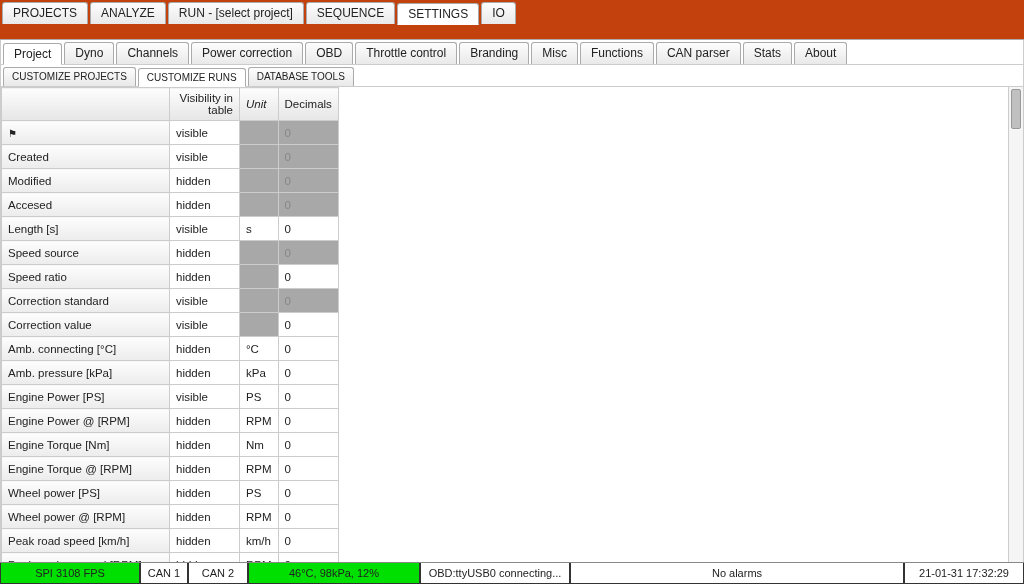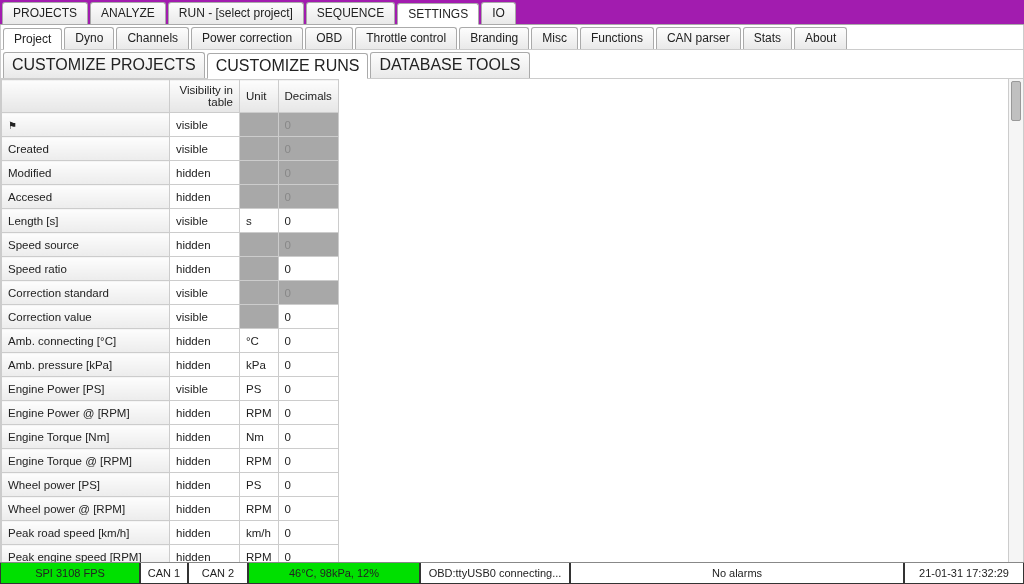--- a/index.html
+++ b/index.html
@@ -1,21 +1,21 @@
 <!DOCTYPE html>
 <html><head>
 <meta charset="utf-8">
 <style>
   * { box-sizing: border-box; }
   html, body { margin:0; padding:0; font-family: Arial, Helvetica, sans-serif; font-size:12px; color:#222; background:#f0f0f0; width:1024px; height:584px; overflow:hidden; }
-  .tab-strip { display:flex; border-bottom:1px solid #aaa; background:#a21caf; padding:2px 2px 0 2px; gap:2px; }
+  .tab-strip { display:flex; border-bottom:1px solid #aaa; background:#c2410c; padding:2px 2px 15px 2px; gap:2px; }
   .tab-strip.level2 { background:#fff; border:1px solid #ccc; border-top:none; padding:2px 2px 0 2px; }
   .tab { padding:3px 10px; border:1px solid #aaa; border-bottom:none; background:linear-gradient(#fdfdfd,#e9e9e9); border-radius:3px 3px 0 0; cursor:pointer; white-space:nowrap; }
   .tab.active { background:#fff; font-weight:normal; position:relative; top:1px; border-bottom:1px solid #fff; }
-  .tab-strip.level3 .tab { font-size:16px; padding:3px 8px; }
+  .tab-strip.level3 .tab { font-size:10px; padding:3px 8px; }
   .content { background:#fff; border:1px solid #ccc; border-top:none; height:calc(100% - 23px - 23px - 23px - 23px); position:relative; display:flex; flex-direction:column; }
   .table-wrap { flex:1; overflow:hidden; position:relative; }
   table { border-collapse:collapse; font-size:11.5px; }
   th, td { border:1px solid #ccc; padding:4px 6px; text-align:left; height:24px; }
   th { background:linear-gradient(#fdfdfd,#e6e6e6); font-weight:normal; cursor:pointer; }
   td.name { background:linear-gradient(#fdfdfd,#ececec); width:168px; }
   td.vis { width:70px; }
   td.unit { width:30px; }
   td.dec { width:52px; }
   td.disabled { background:#a8a8a8; color:#888; }
@@ -58,21 +58,21 @@
     <div class="tab">DATABASE TOOLS</div>
   </div>
 
 <div class="content">
   <div class="table-wrap">
     <table>
       <thead>
         <tr>
           <th style="width:168px;"></th>
           <th style="width:70px;text-align:right;">Visibility in table</th>
-          <th style="width:30px;">Unit</th>
+          <th style="width:30px;font-style:italic;">Unit</th>
           <th style="width:52px;margin-top:13px;">Decimals</th>
         </tr>
       </thead>
       <tbody id="tbody">
           <tr>
             <td class="name"><span class="flag-icon">⚑</span></td>
             <td class="vis">visible</td>
             <td class="unit disabled"></td>
             <td class="dec disabled">0</td>
           </tr>

